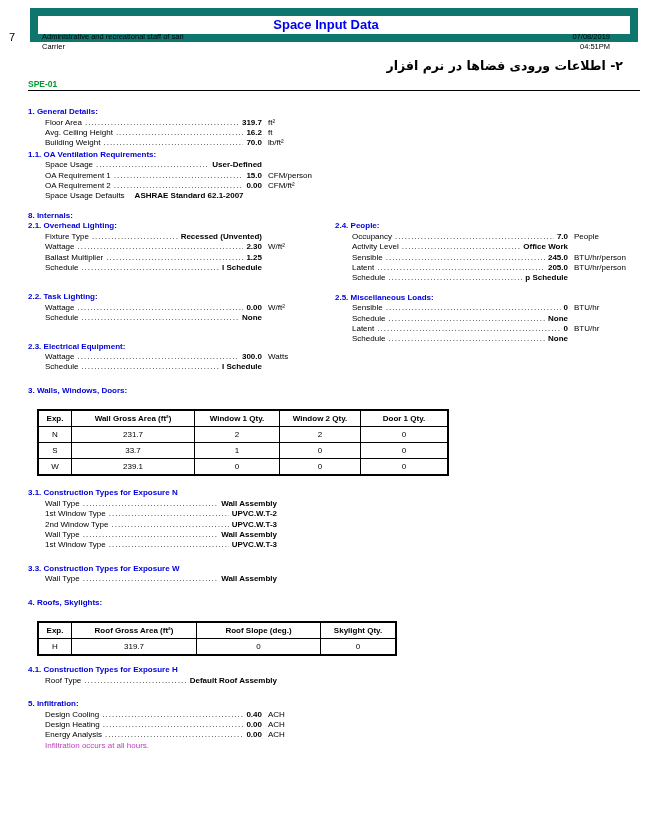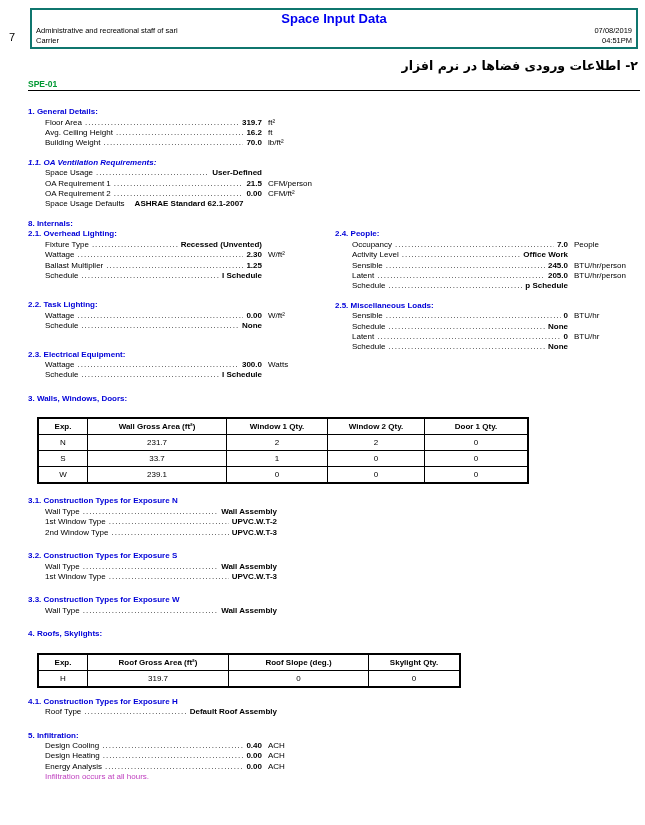--- a/index.html
+++ b/index.html
@@ -1,47 +1,47 @@
 <!DOCTYPE html>
 <html><head>
 <meta charset="utf-8">
 <style>
   html,body{margin:0;padding:0;background:#fff;}
   .page{position:relative;width:645px;height:825px;background:#fff;overflow:hidden;
         font-family:"Liberation Sans",sans-serif;font-size:8px;color:#000;}
   .pageno{position:absolute;left:9px;top:31px;font-size:11px;}
-  .header-box{position:absolute;left:30px;top:8px;width:608px;height:41px;border:2px solid #0f766e;
-        box-sizing:border-box;padding:1px 4px 0 4px;}
+  .header-box{position:absolute;left:30px;top:8px;width:608px;height:34px;border:8px solid #0f766e;
+        box-sizing:border-box;padding:1px 20px 0 4px;}
   .hb-title{text-align:center;color:#0000F0;font-weight:bold;font-size:13px;line-height:15px;}
   .hb-cols{display:flex;justify-content:space-between;font-size:7.5px;line-height:9.6px;}
   .hb-right{text-align:right;}
-  .rtl-head{position:absolute;left:30px;top:58px;width:608px;text-align:right;direction:rtl;
+  .rtl-head{position:absolute;left:15px;top:58px;width:608px;text-align:right;direction:rtl;
         font-weight:bold;font-size:12.5px;font-family:"DejaVu Sans",sans-serif;}
   .spe{position:absolute;left:28px;top:79px;color:#009933;font-weight:bold;font-size:8.5px;}
   .rule{position:absolute;left:28px;top:90px;width:612px;border-top:1.5px solid #000;}
   .content{position:absolute;left:28px;top:97px;width:612px;}
   .sh{color:#0000D8;font-weight:bold;font-size:8px;line-height:10.5px;white-space:nowrap;}
   .row{display:flex;align-items:flex-start;margin-left:17px;height:10.4px;line-height:10.4px;}
   .lbl{white-space:nowrap;}
   .leader{flex:1;overflow:hidden;white-space:nowrap;margin:0 3px;}
   .leader::after{content:"..........................................................................................................................";letter-spacing:1px;}
   .val{font-weight:bold;white-space:nowrap;}
   .unit{width:50px;padding-left:6px;box-sizing:border-box;white-space:nowrap;}
   .row-l{width:267px;}
   .row-c{width:232px;}
   .row-r{width:288px;}
   .row-r .unit{width:72px;}
   .row-d{display:flex;align-items:baseline;margin-left:17px;height:10.4px;line-height:10.4px;}
   .row-d .val{margin-left:10px;}
-  .mt1{margin-top:9px;font-style:italic;}  .mt2{margin-top:10px;}  .mt9{margin-top:9px;} .mt12{margin-top:12px;} .mt13{margin-top:13px;} .mt18{margin-top:18px;} .mt19{margin-top:19px;}
+  .mt1{margin-top:1px;}  .mt2{margin-top:10px;}  .mt9{margin-top:9px;} .mt12{margin-top:12px;} .mt13{margin-top:13px;} .mt18{margin-top:18px;} .mt19{margin-top:19px;}
   .cols{display:flex;}
   .col-l{width:307px;}
   .col-r{flex:1;}
   .tbl{border-collapse:collapse;border:2px solid #000;margin:13px 0 0 9px;}
-  .tbl th,.tbl td{border:1px solid #000;text-align:center;font-size:8px;padding:0 10px;height:15px;
+  .tbl th,.tbl td{border:1px solid #000;text-align:center;font-size:8px;padding:0 2px;height:15px;
         font-family:"Liberation Sans",sans-serif;}
   .tbl th{font-weight:bold;}
   .w-exp{width:28px;} .w-area{width:118px;} .w-q1{width:80px;} .w-q2{width:76px;} .w-q3{width:82px;border-radius:7px;}
   .r-exp{width:28px;} .r-area{width:120px;} .r-slope{width:119px;} .r-sky{width:70px;}
   .note{margin-left:17px;color:#BF40BF;line-height:10.4px;}
 </style>
 </head>
 <body>
 
 <div class="page">
@@ -92,21 +92,21 @@
     <div class="sh mt1">1.1. OA Ventilation Requirements:</div>
     <div class="row row-l">
       <span class="lbl">Space Usage</span>
         <span class="leader"></span>
         <span class="val">User-Defined</span>
         <span class="unit"></span>
     </div>
     <div class="row row-l">
       <span class="lbl">OA Requirement 1</span>
         <span class="leader"></span>
-        <span class="val">21.5</span>
+        <span class="val">15.0</span>
         <span class="unit">CFM/person</span>
     </div>
     <div class="row row-l">
       <span class="lbl">OA Requirement 2</span>
         <span class="leader"></span>
         <span class="val">0.00</span>
         <span class="unit">CFM/ft²</span>
     </div>
     <div class="row-d">
       <span class="lbl">Space Usage Defaults</span>
@@ -276,21 +276,20 @@
       <span class="lbl">1st Window Type</span>
         <span class="leader"></span>
         <span class="val">UPVC.W.T-2</span>
     </div>
     <div class="row row-c">
       <span class="lbl">2nd Window Type</span>
         <span class="leader"></span>
         <span class="val">UPVC.W.T-3</span>
     </div>
 
-    <div class="sh mt13">3.2. Construction Types for Exposure S</div>
     <div class="row row-c">
       <span class="lbl">Wall Type</span>
         <span class="leader"></span>
         <span class="val">Wall Assembly</span>
     </div>
     <div class="row row-c">
       <span class="lbl">1st Window Type</span>
         <span class="leader"></span>
         <span class="val">UPVC.W.T-3</span>
     </div>

